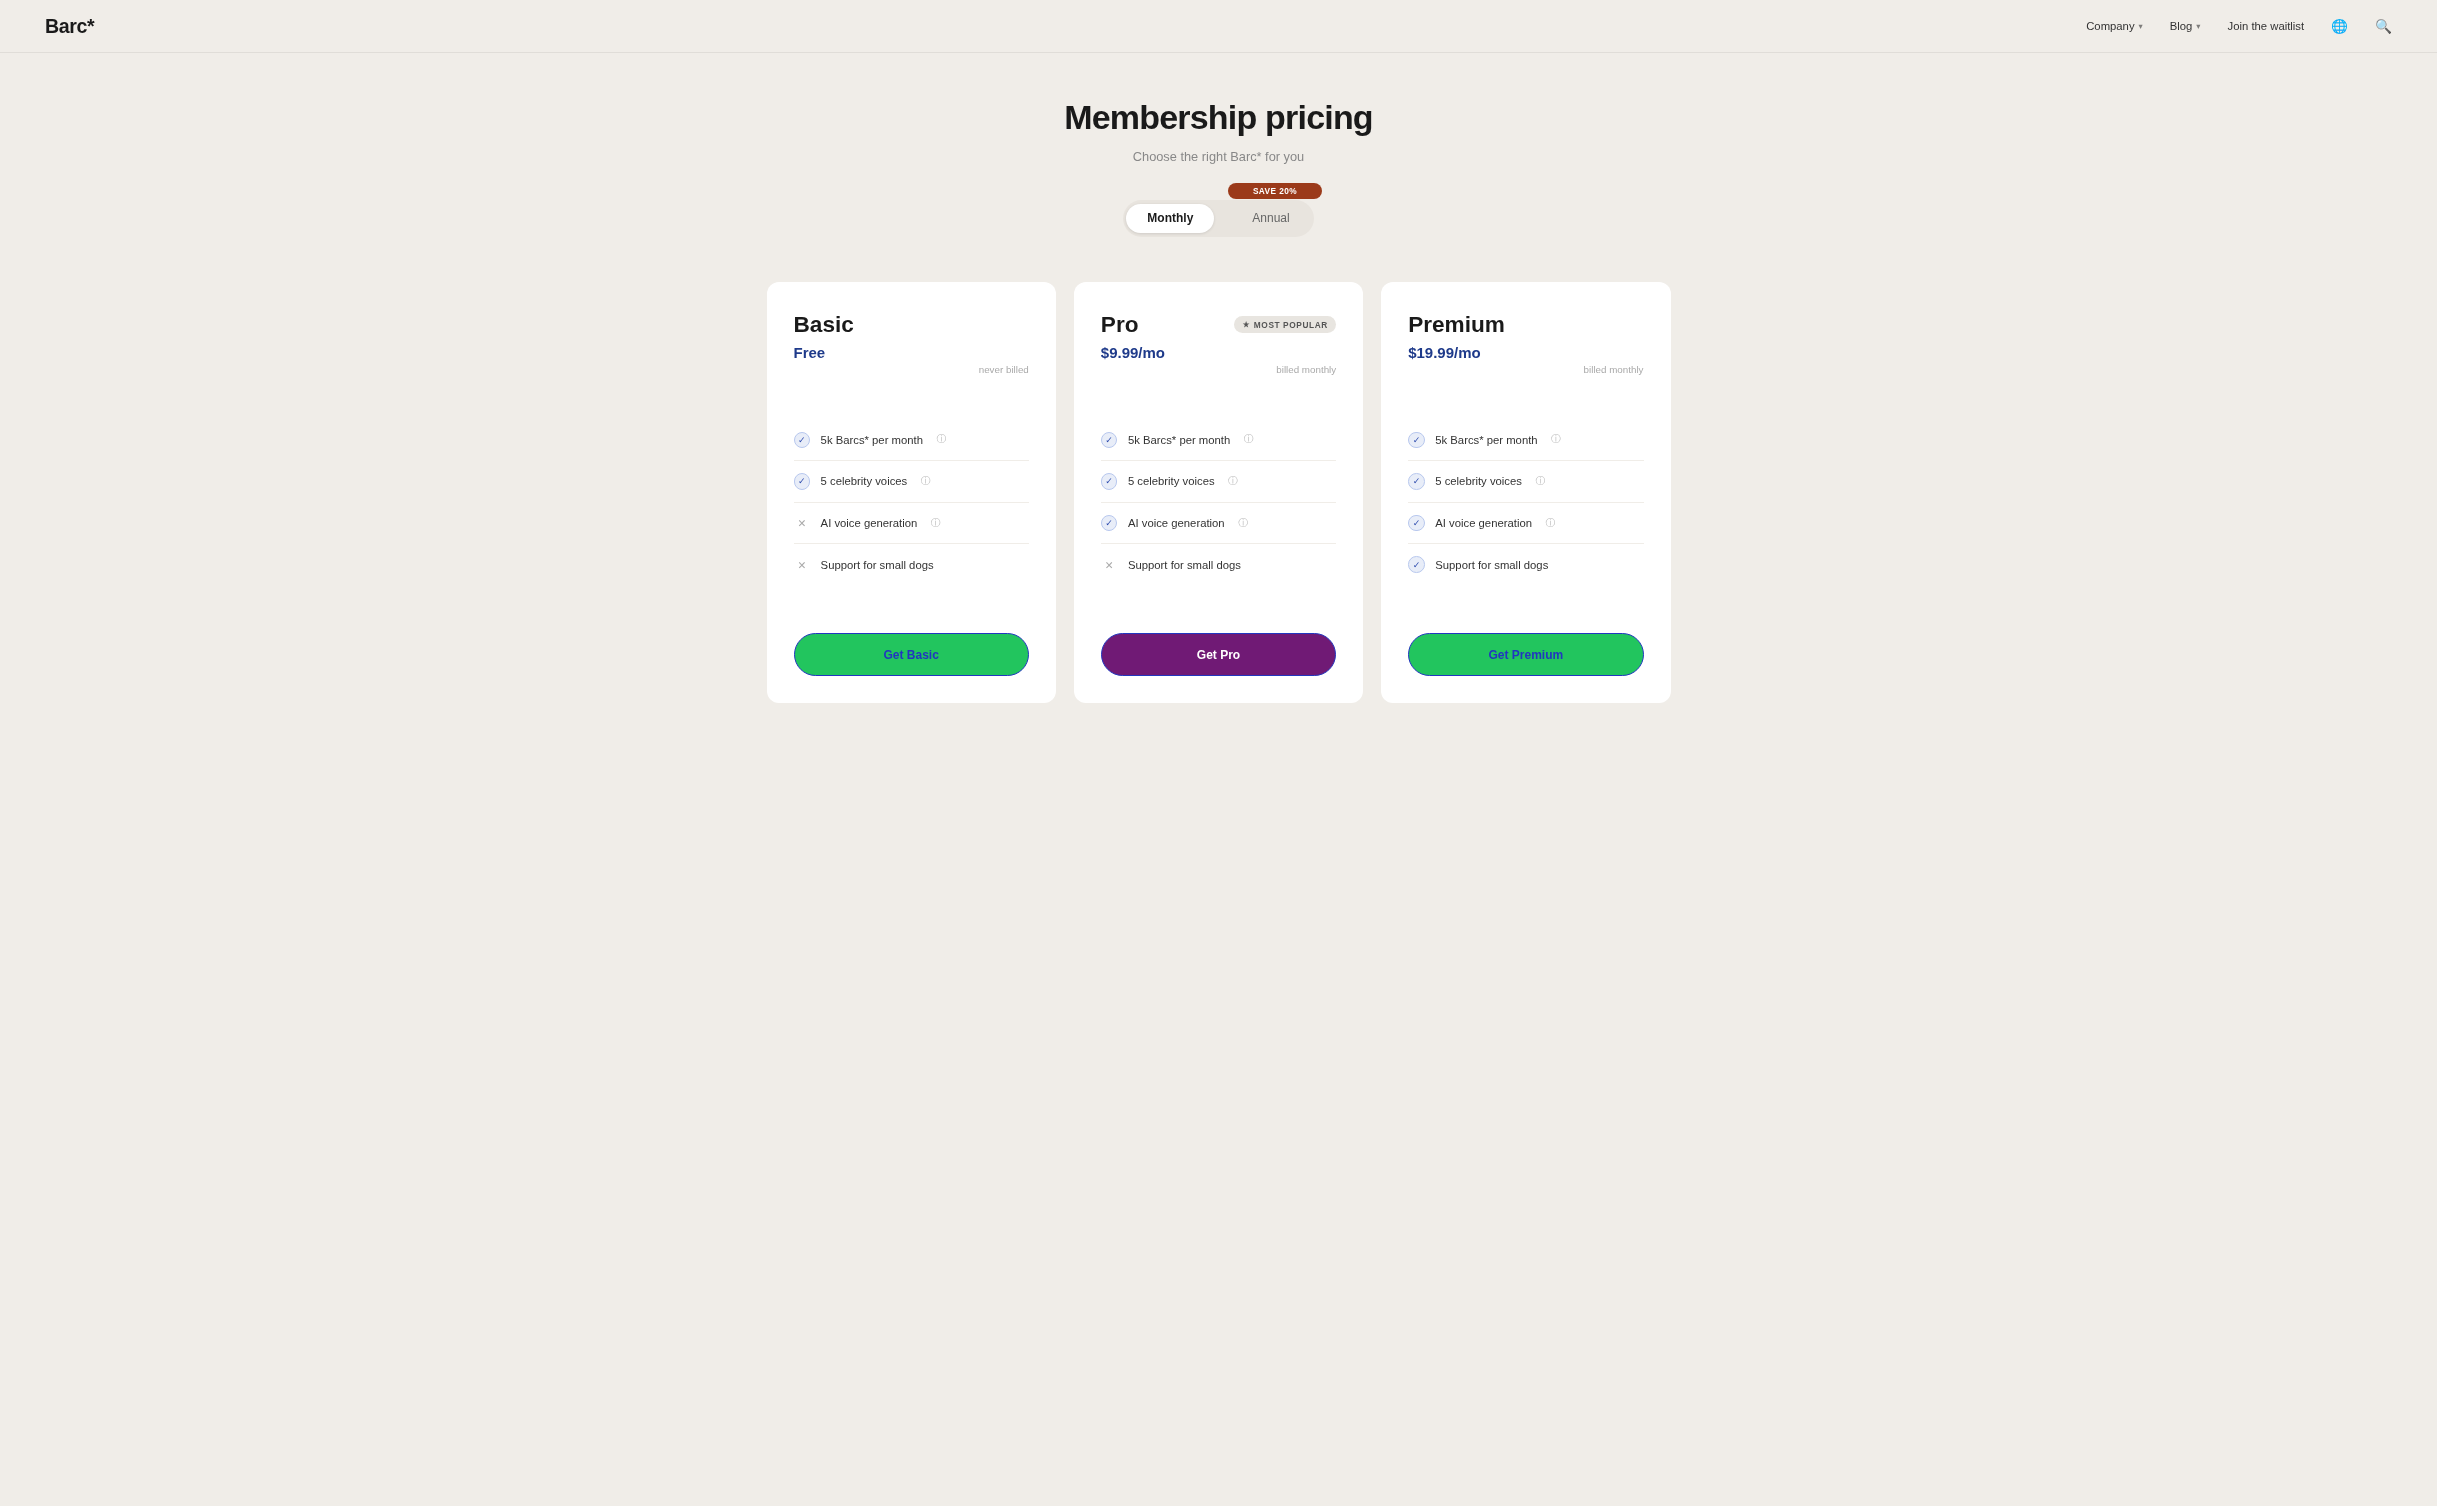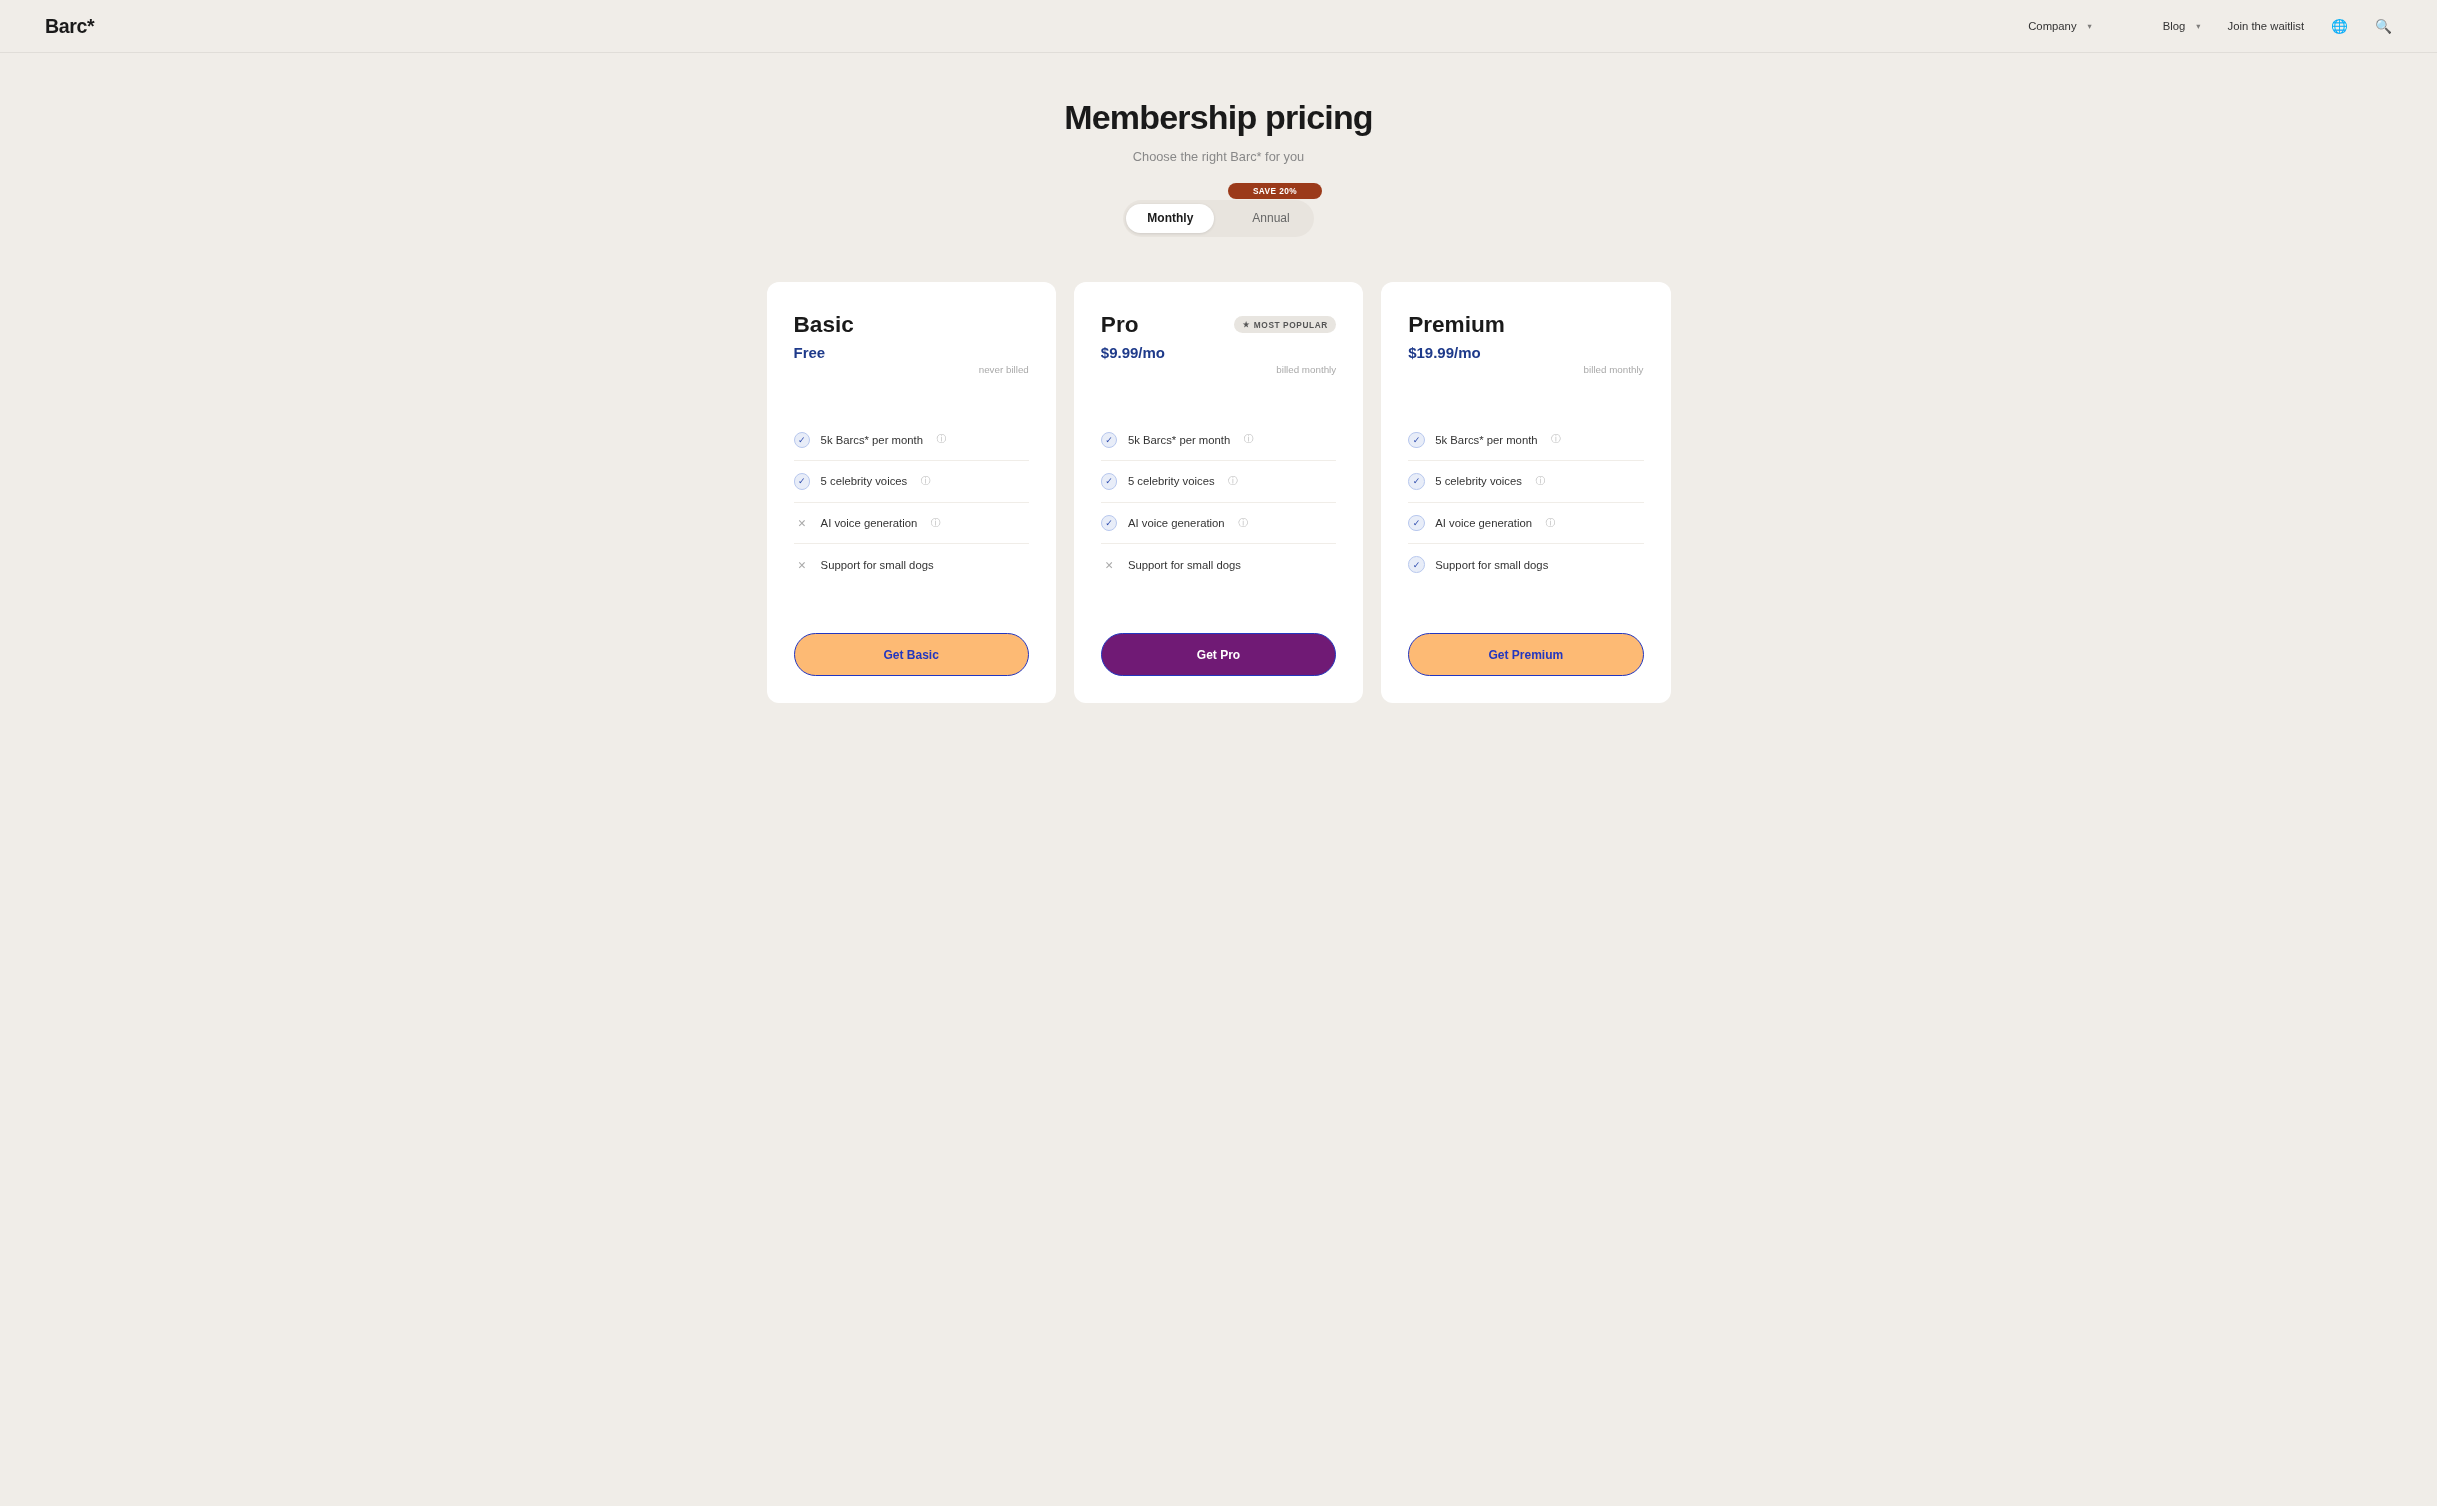--- a/index.html
+++ b/index.html
@@ -34,23 +34,22 @@
       display: flex;
       align-items: center;
       gap: 27px;
     }
 
     .nav-link {
       font-size: 11.3px;
       color: #333;
       display: flex;
       align-items: center;
-      gap: 11px;
+      gap: 4px;
       cursor: pointer;
-      margin-left: 44px;
     }
 
     .nav-link .chevron {
       font-size: 8.3px;
       opacity: 0.6;
     }
 
     .nav-waitlist {
       font-size: 11.3px;
       color: #333;
@@ -261,21 +260,21 @@
       padding: 13.6px;
       border-radius: 38px;
       font-size: 12px;
       font-weight: 600;
       cursor: pointer;
       border: 1.5px solid #2236c0;
       transition: all 0.2s;
     }
 
     .card-button.outline {
-      background: #fdba74;
+      background: #22c55e;
       color: #2236c0;
     }
 
     .card-button.filled {
       background: #701a75;
       color: #fff;
       border-color: #2236c0;
     }
   </style>
 </head>

